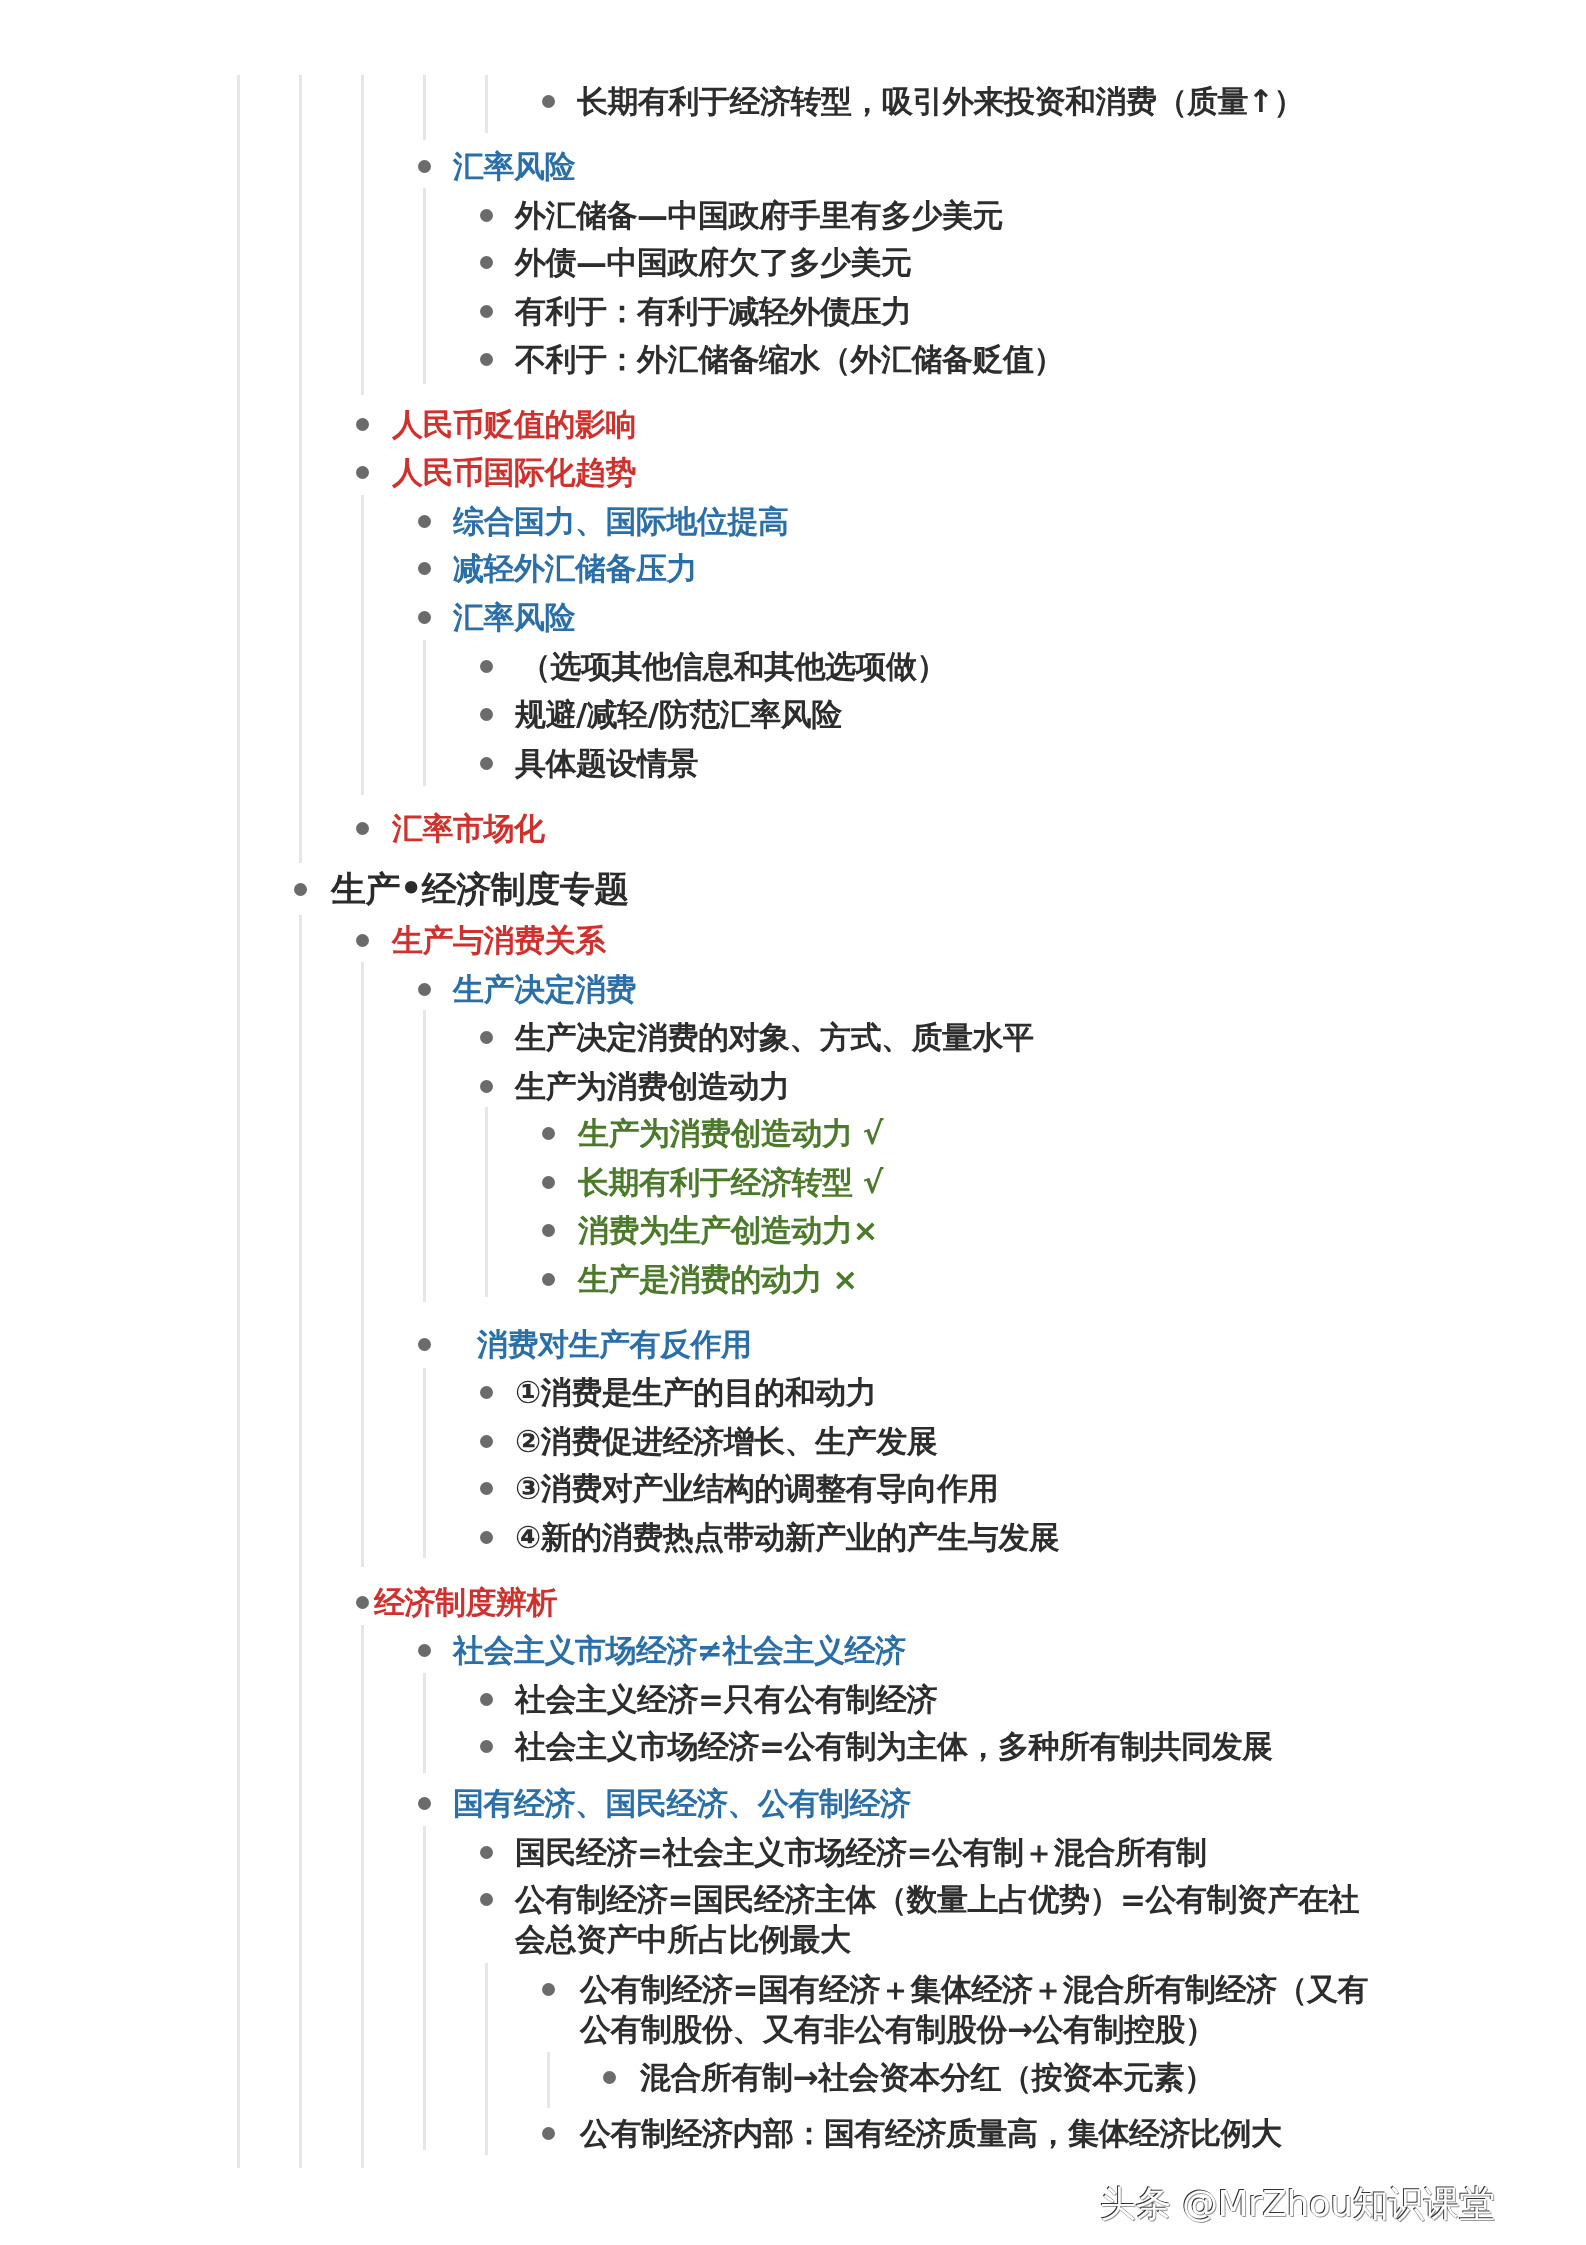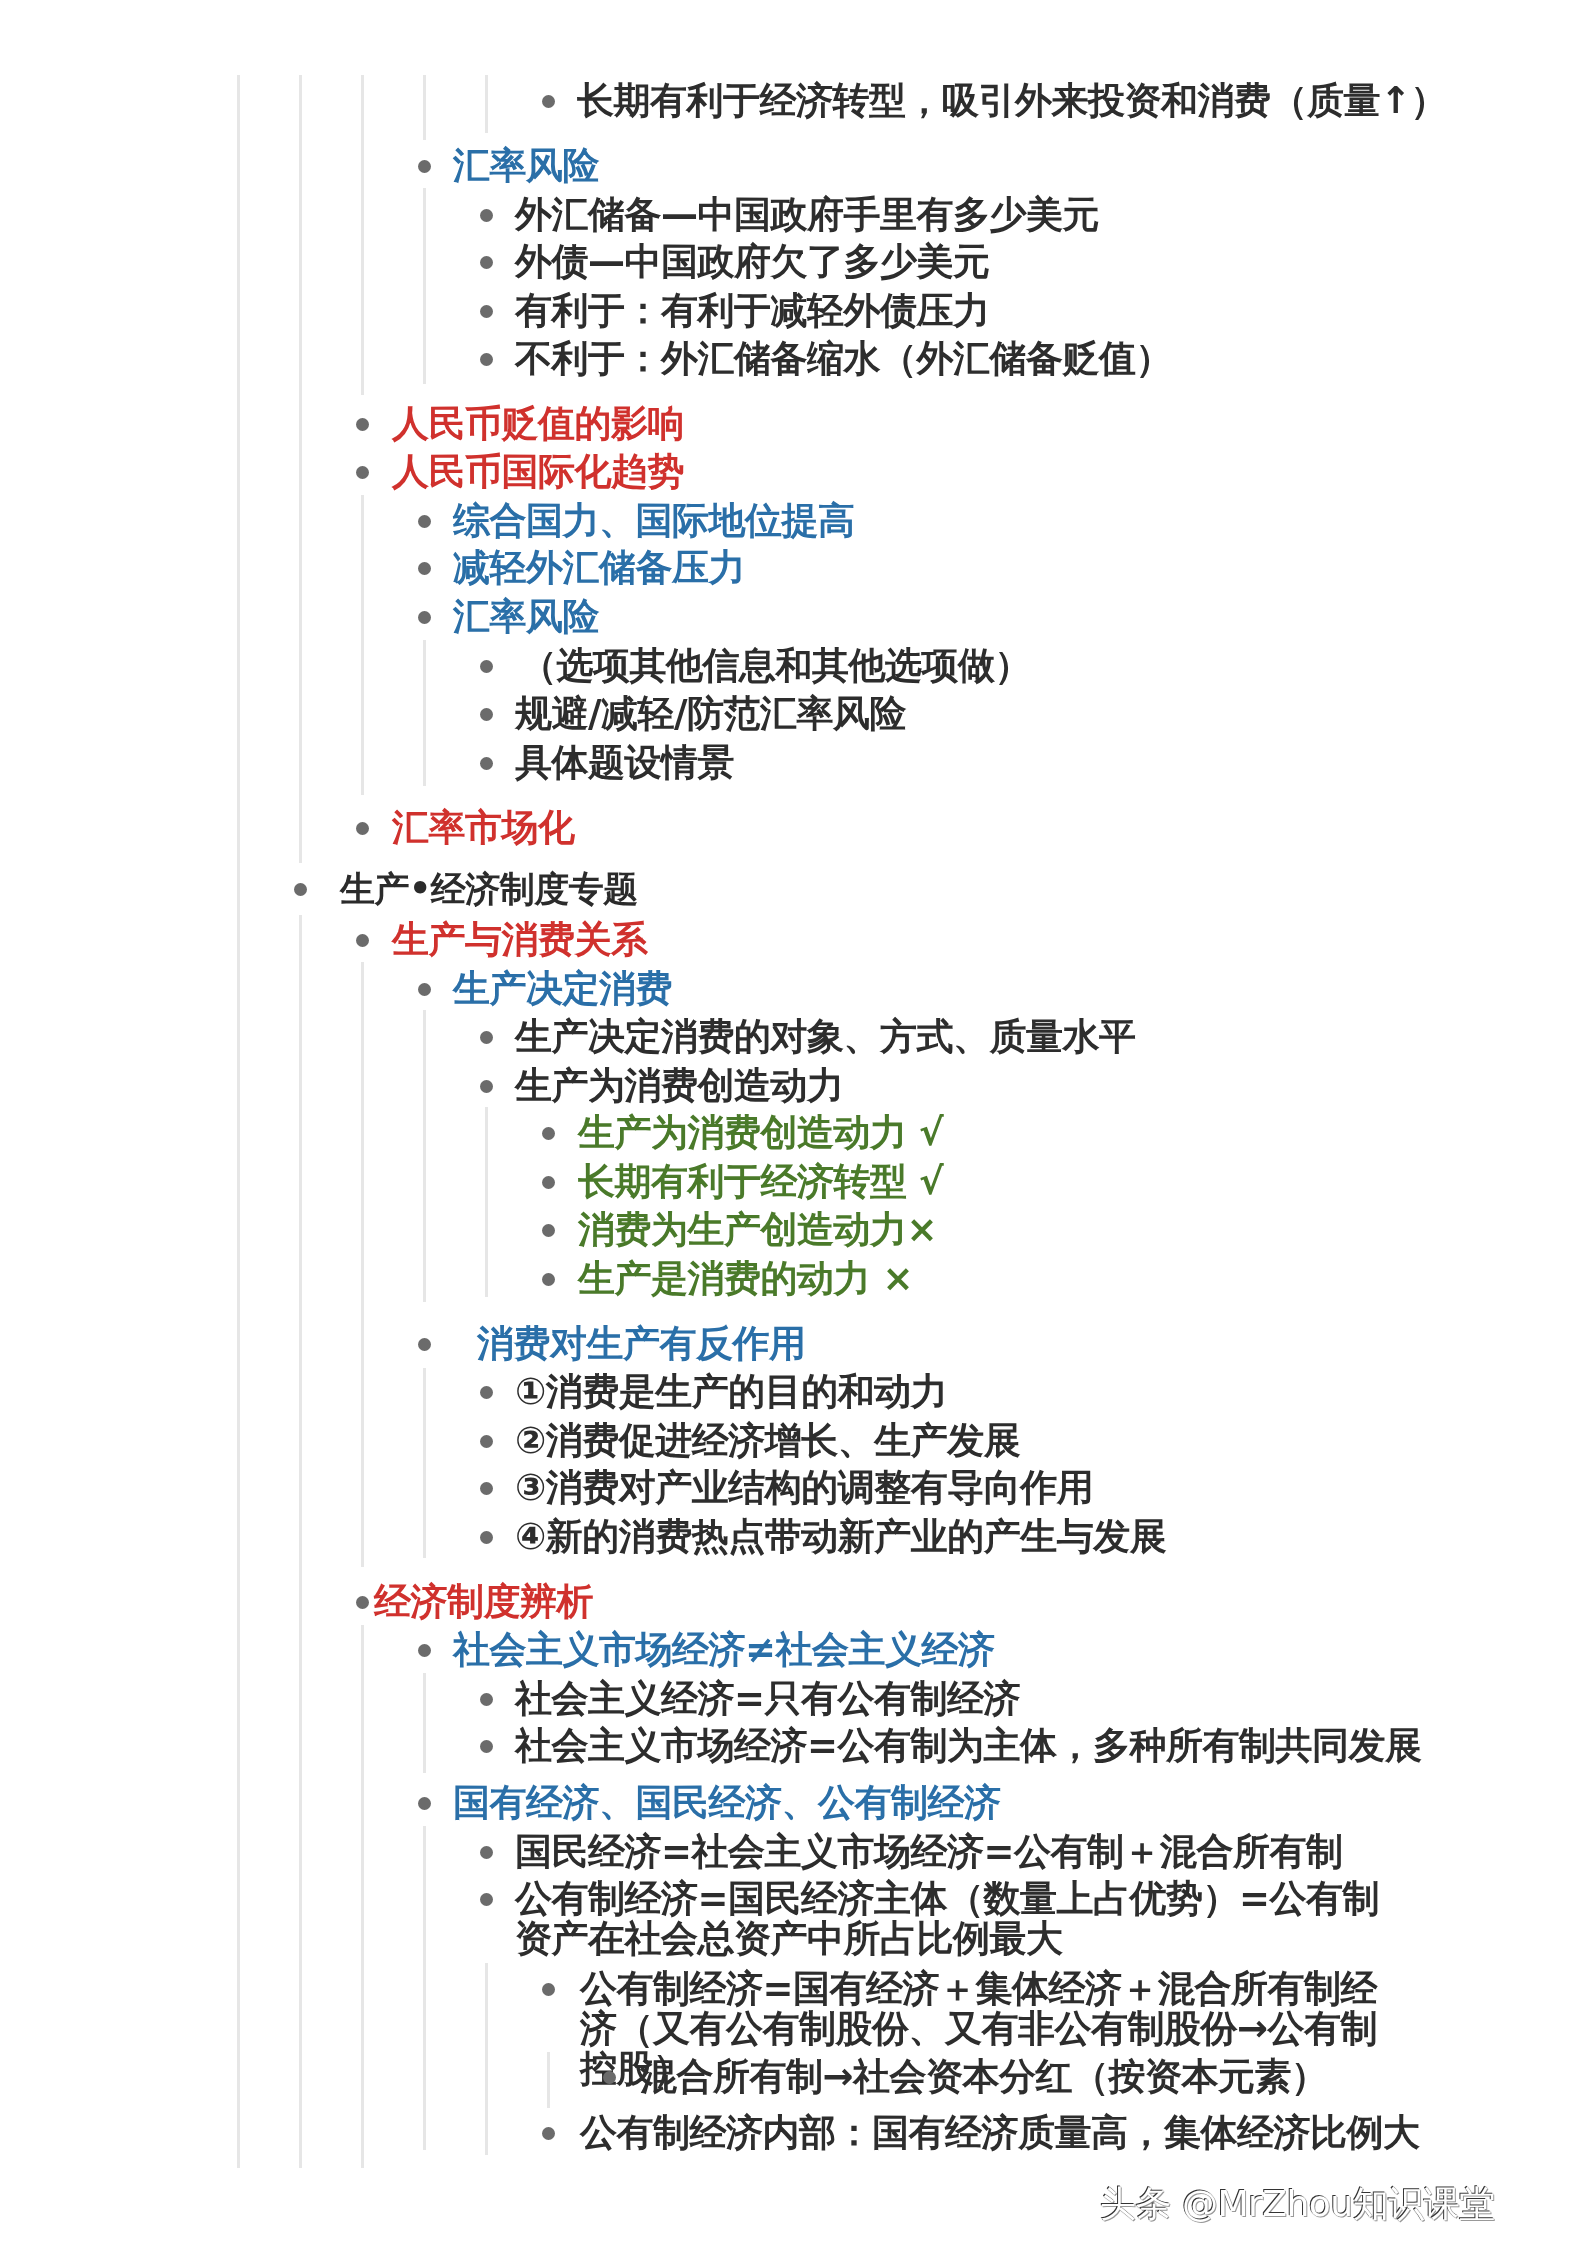--- a/index.html
+++ b/index.html
@@ -1,23 +1,23 @@
 <!DOCTYPE html>
 <html><head>
 <meta charset="utf-8">
 <style>
   html, body { margin:0; padding:0; background:#ffffff; }
   body { width:1586px; height:2245px; position:relative; overflow:hidden;
          font-family:"DejaVu Sans","Liberation Sans",sans-serif; }
   .guide { position:absolute; width:3px; background:#e6e6e6; }
   .row { position:absolute; left:0; height:0; }
   .bullet { position:absolute; width:13px; height:13px; border-radius:50%; background:#6b6b6b; margin-top:-6px; margin-left:-6px; }
-  .txt { position:absolute; font-weight:bold; font-size:37px; line-height:40px; margin-top:-20px; white-space:nowrap; color:#2d2d2d; letter-spacing:-0.5px; }
+  .txt { position:absolute; font-weight:bold; font-size:31px; line-height:40px; margin-top:-20px; white-space:nowrap; color:#2d2d2d; letter-spacing:-0.5px; }
   .txt.wrap { white-space:normal; }
-  .heading { font-size:35px; line-height:46px; margin-top:-23px; color:#2b2b2b;margin-left:9px; }
+  .heading { font-size:35px; line-height:46px; margin-top:-23px; color:#2b2b2b; }
   .red { color:#d0312d; }
   .blue { color:#2a6fa8; }
   .green { color:#4a7a2a; }
   .dark { color:#2d2d2d; }
   .watermark { position:absolute; left:1100px; top:2180px; font-size:36px; color:#ffffff;
                text-shadow: -1px -1px 0 #333, 1px 1px 0 #999, 0 0 1px #555;
                font-family:"DejaVu Sans","Liberation Sans",sans-serif; letter-spacing:-0.5px; }
 </style>
 </head>
 <body>

